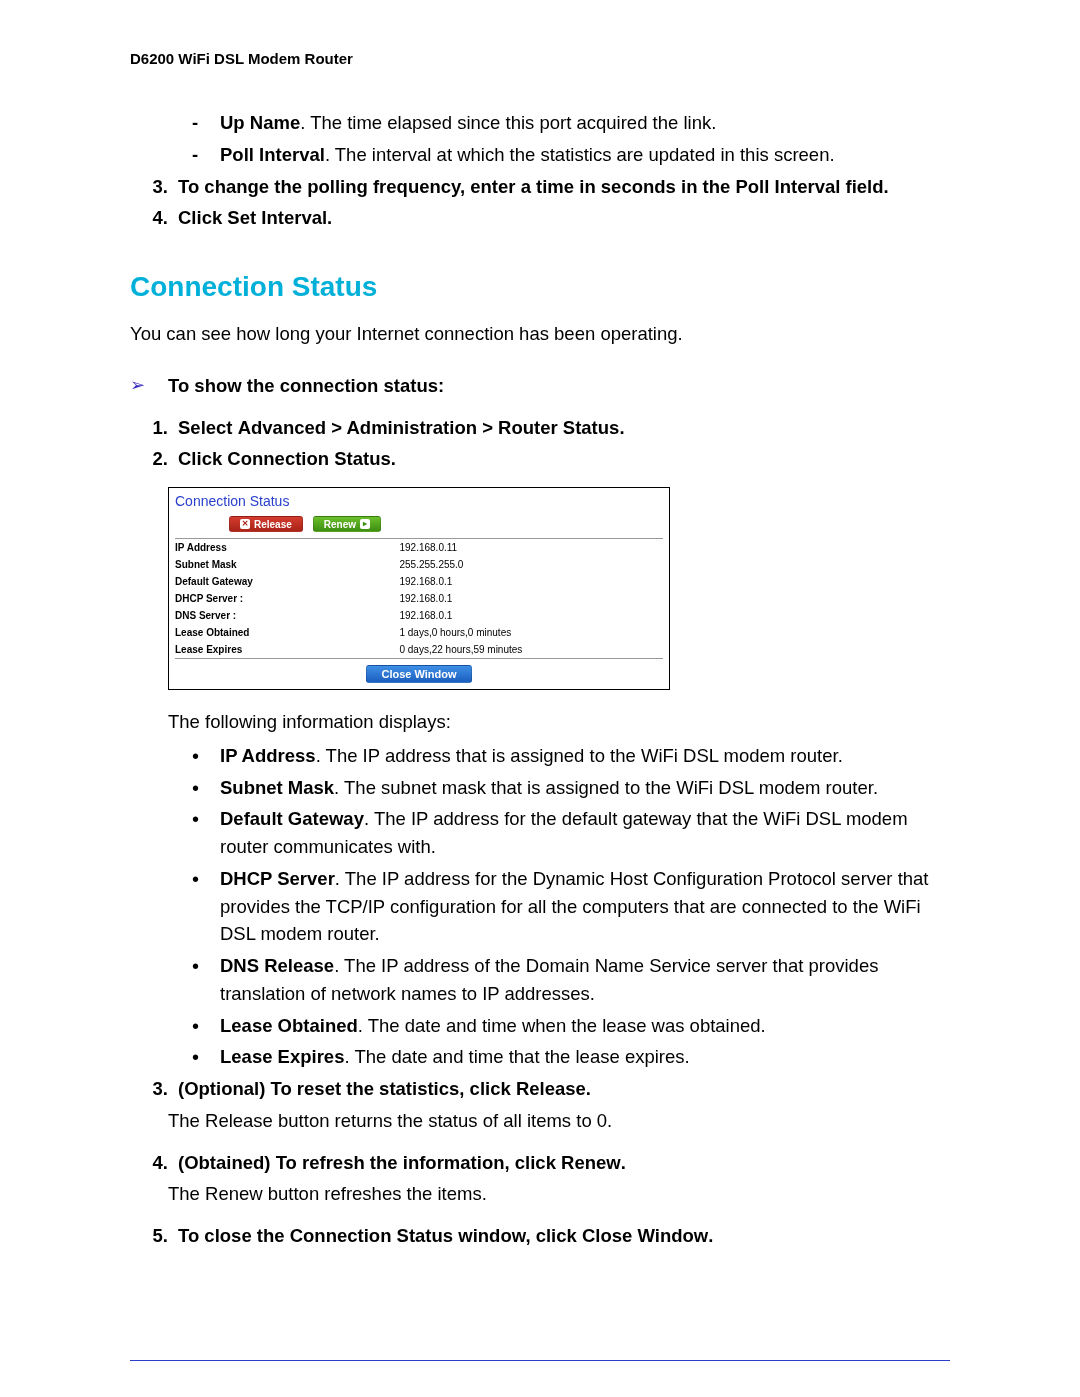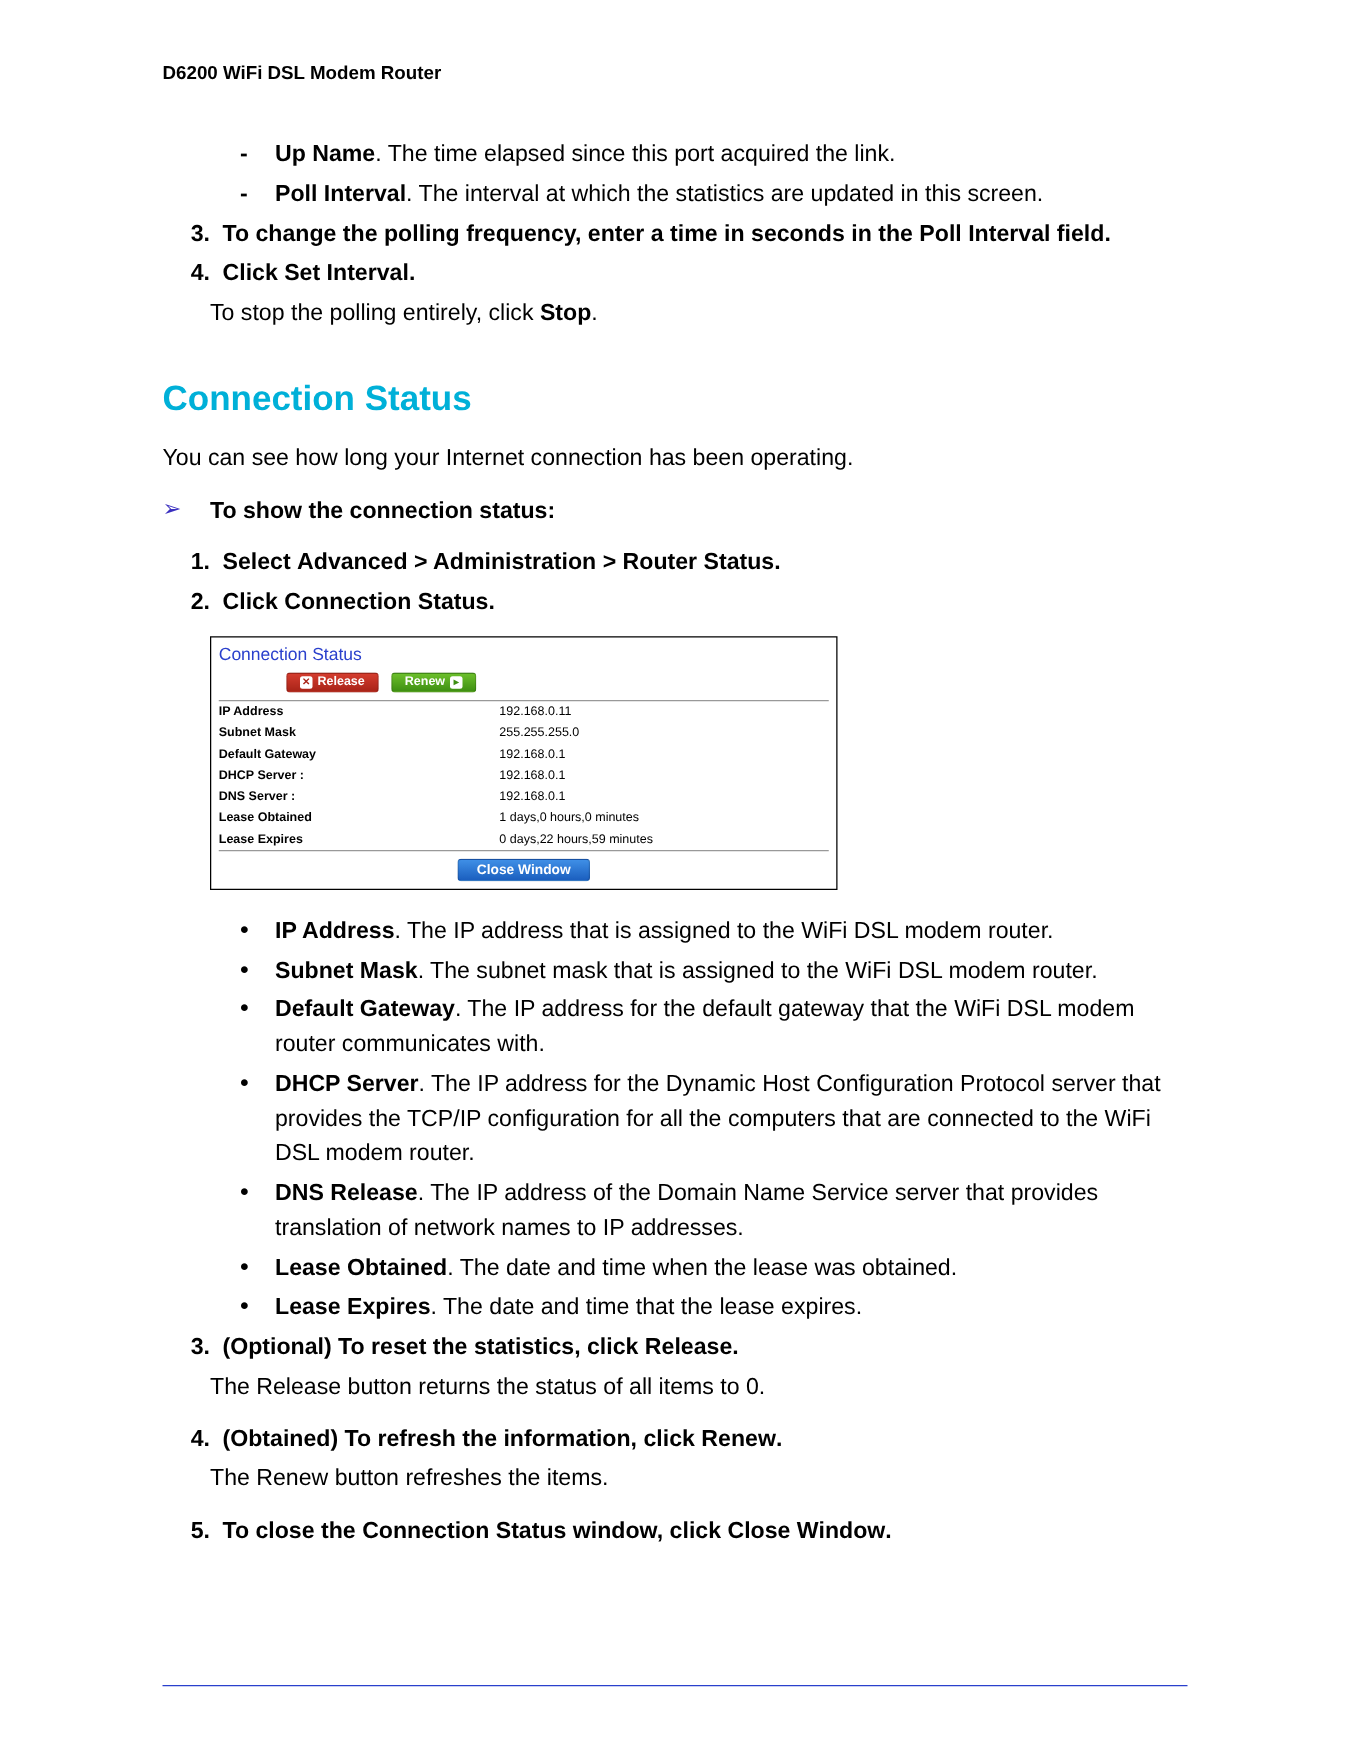--- a/index.html
+++ b/index.html
@@ -58,21 +58,21 @@
 
   .follow { margin-left: 38px; }
 
   h2.section {
     color: #00b0d8;
     font-weight: bold;
     font-size: 28px;
     margin: 34px 0 12px 0;
   }
 
-  .intro { margin-bottom: 14px; }
+  .intro { margin-bottom: 24px; }
 
   
   .shot-wrap {
     margin: 14px 0 18px 38px;
     width: 500px;
     border: 1px solid #000;
     background: #fff;
     font-size: 11px;
   }
   .shot-title {
@@ -148,23 +148,20 @@
     <div class="row step-gap">
       <div class="gutter-num">3.</div>
       <div class="content">To change the polling frequency, enter a time in seconds in the Poll Interval field.</div>
     </div>
 
     <div class="row step-gap">
       <div class="gutter-num">4.</div>
       <div class="content">
         <span>Click </span><b>Set Interval</b><span>.</span>
       </div>
-    </div>
-    <div class="follow block-gap">
-      <span>To stop the polling entirely, click </span><b>Stop</b><span>.</span>
     </div>
 
     <h2 class="section">Connection Status</h2>
     <div class="intro">You can see how long your Internet connection has been operating.</div>
 
     <div class="arrow-row block-gap">
       <div class="arrow-marker">➢</div>
       <div class="arrow-content">To show the connection status:</div>
     </div>
 
@@ -224,20 +221,21 @@
             <div class="value">0 days,22 hours,59 minutes</div>
           </div>
       </div>
       <div class="shot-footer">
         <span class="btn blue">
           <span>Close Window</span>
         </span>
       </div>
     </div>
 
+    <div class="follow para-gap">The following information displays:</div>
 
     <div id="bullets">
         <div class="dot-row step-gap">
           <div class="dot-marker">•</div>
           <div class="dot-content"><b>IP Address</b><span>. The IP address that is assigned to the WiFi DSL modem router.</span></div>
         </div>
         <div class="dot-row step-gap">
           <div class="dot-marker">•</div>
           <div class="dot-content"><b>Subnet Mask</b><span>. The subnet mask that is assigned to the WiFi DSL modem router.</span></div>
         </div>

